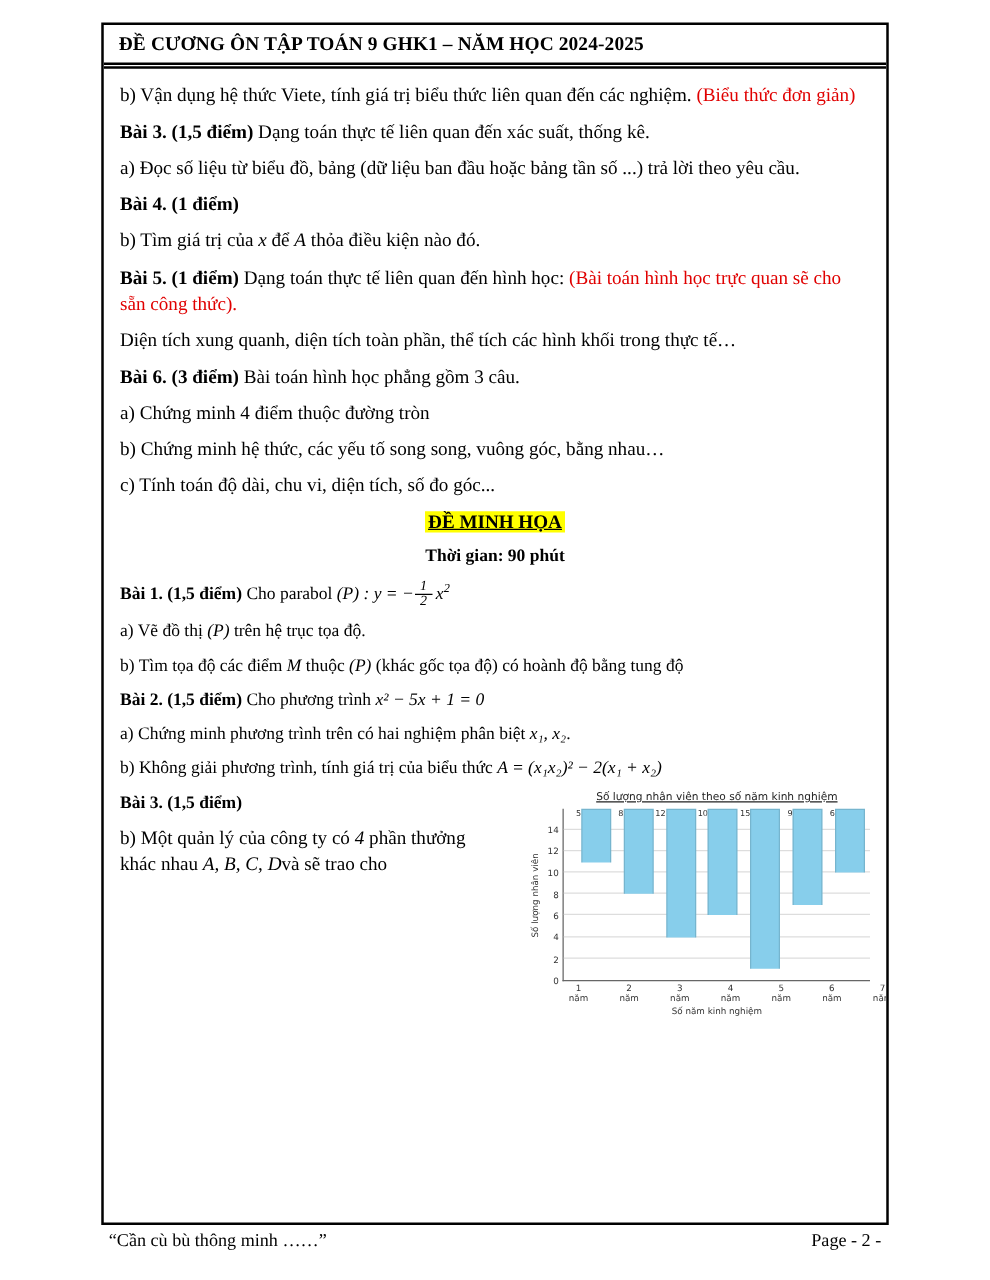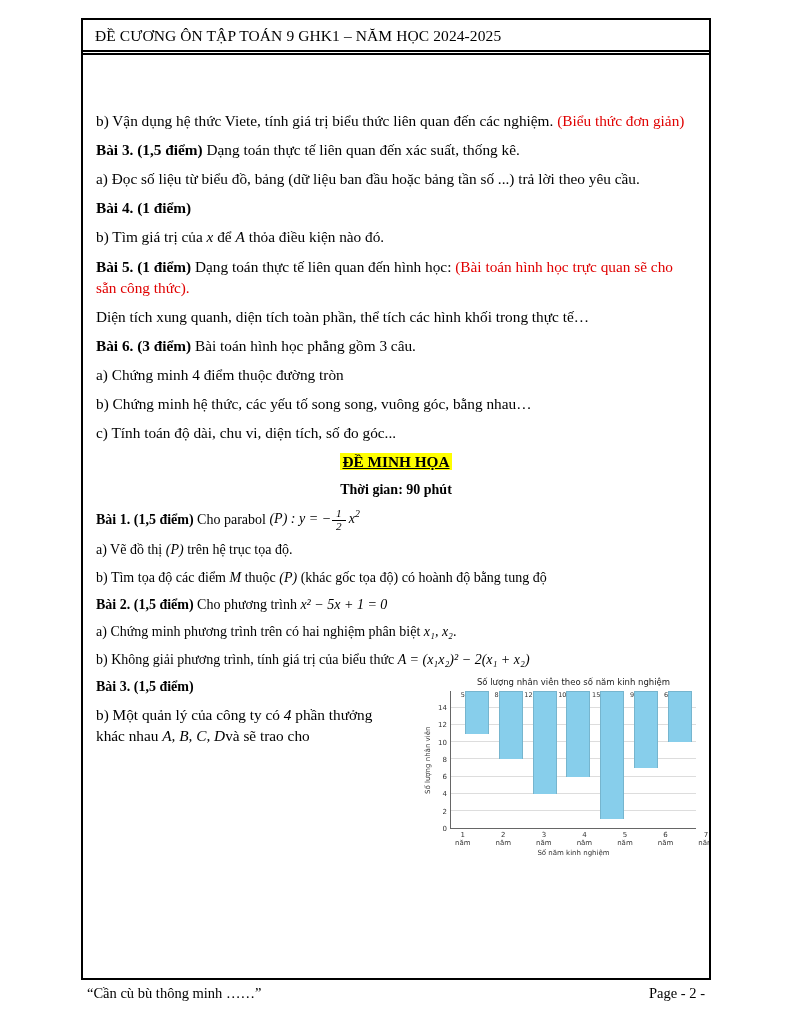--- a/index.html
+++ b/index.html
@@ -1,23 +1,23 @@
 <!DOCTYPE html>
 <html style="--red-text: #e00000; --highlight: #ffff00; --bar-color: #87ceeb; --border: #000000;"><head>
 <meta charset="utf-8">
 <style>
   * { margin:0; padding:0; box-sizing:border-box; }
   html,body { width:792px; height:1024px; background:#fff; overflow:hidden; }
   body { font-family:"Liberation Serif", serif; color:#000; }
 
   .page { width:630px; margin:18px auto 0; border:2px solid #000; height:962px;
           display:flex; flex-direction:column; overflow:hidden; }
-  .header { padding:7px 12px 5px; font-weight:normal; font-size:15.5px;
+  .header { padding:7px 12px 5px; font-weight:bold; font-size:15.5px;
             border-bottom:5px double #000; letter-spacing:.1px; }
-  .content { flex:1; padding:11px 13px 4px; overflow:hidden;margin-top:44px; }
+  .content { flex:1; padding:11px 13px 4px; overflow:hidden; }
 
   .para { font-size:15.3px; line-height:1.38; margin-bottom:8px; }
   .para.small { font-size:14px; }
   .bold { font-weight:bold;text-align:right; }
   .red  { color:var(--red-text,#e00000); }
   .ital { font-style:italic; }
   .und  { text-decoration:underline; }
   .hl   { background:var(--highlight,#ffff00); padding:0 2px; }
 
   .math { font-style:italic;font-family:Liberation Serif, serif; }
@@ -26,21 +26,21 @@
   .frac .num { border-bottom:1px solid #000; padding:0 4px; display:block; }
   .frac .den { display:block; }
   sup { font-size:.7em; }
 
   .columns { display:flex; gap:6px; margin-top:2px; }
   .col-left { width:305px; }
   .col-right { flex:1; }
 
   
   .chart { width:272px; margin-left:auto; font-family:"DejaVu Sans", sans-serif; color:#222; }
-  .chart-title { font-size:8.5px; text-align:center; margin:0 0 4px 27px; }
+  .chart-title { font-size:8.5px; text-align:center; margin:0 0 4px 27px;text-decoration:underline; }
   .chart-body { display:flex; height:138px; }
   .ylabel { writing-mode:vertical-rl; transform:rotate(180deg); font-size:7px;
             width:11px; text-align:center; color:#333; }
   .yticks { position:relative; width:15px; font-size:7px; color:#333; }
   .ytick  { position:absolute; right:3px; transform:translateY(50%); }
   .plot { flex:1; position:relative; border-left:1px solid #666; border-bottom:1px solid #666; }
   .gridline { position:absolute; left:0; right:0; height:1px; background:#ddd; z-index:1; }
   .bars { position:absolute; inset:0; display:flex; justify-content:space-around;
           padding:0 4px; z-index:2; }
   .bar-slot { flex:1; height:100%; display:flex; flex-direction:row;

